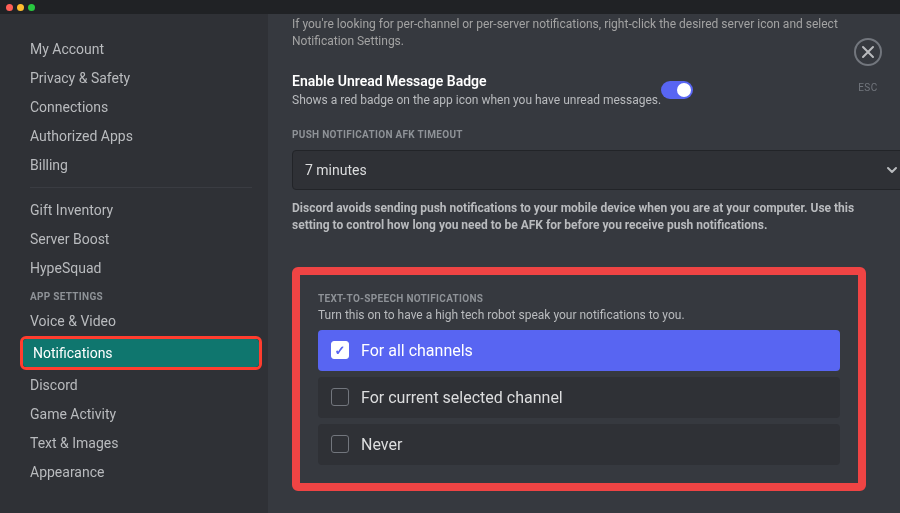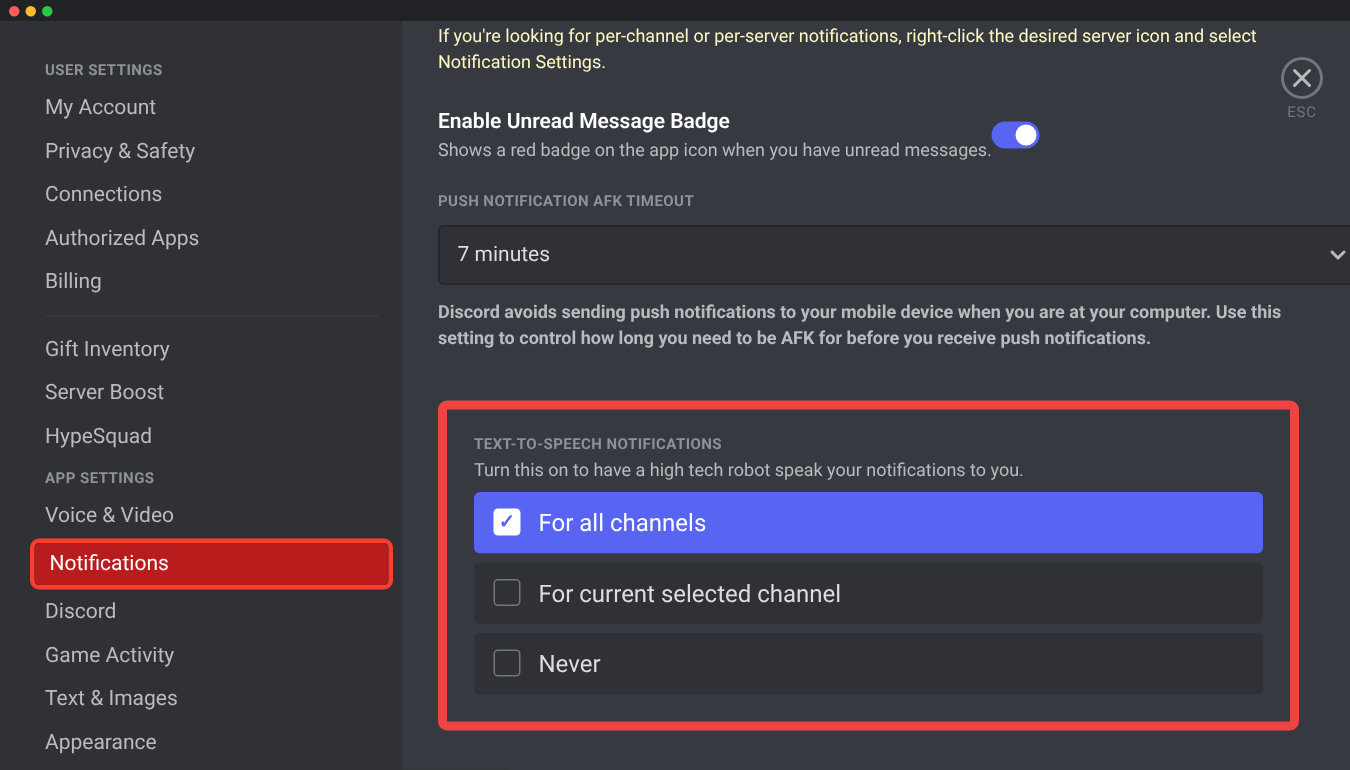--- a/index.html
+++ b/index.html
@@ -39,57 +39,57 @@
   }
   .nav-item {
     display:block;
     padding:6px 10px;
     margin:1px 0;
     border-radius:4px;
     color:#b9bbbe;
     font-size:14px;
     cursor:pointer;
   }
-  .nav-item.active { background:#b91c1c; color:#fff; }
+  .nav-item.active { background:#0f766e; color:#fff; }
   .nav-item.sub { color:#5865f2; }
   .sep { height:1px; background:#3a3c42; margin:8px 10px; }
   .highlight-nav {
     border:3px solid #ff3d2e;
     border-radius:6px;
     margin:1px 0;
     padding:0;
   }
   .highlight-nav .nav-item { margin:0; }
   .content-wrap { flex:1; position:relative; background:#36393f; }
   .content {
     position:absolute; inset:0;
     overflow-y:auto;
     padding: 0 34px 40px 24px;
   }
   .content::-webkit-scrollbar{ width:8px; }
   .content::-webkit-scrollbar-track{ background:#2e3338; }
   .content::-webkit-scrollbar-thumb{ background:#202225; border-radius:4px; }
-  .desc-top { color:#fef9c3; font-size:12px; line-height:1.45; max-width:620px; margin-top:2px;}
+  .desc-top { color:#a3a3a3; font-size:12px; line-height:1.45; max-width:620px; margin-top:2px;}
   .section { margin-top:22px; }
   .row { display:flex; align-items:center; justify-content:flex-start; max-width:620px; }
   .h-title { color:#fff; font-size:14px; font-weight:600; }
   .sub-desc { color:#b9bbbe; font-size:12px; margin-top:4px; max-width:560px; }
   .category-label {
     color:#8e9297; font-size:10px; font-weight:700; letter-spacing:0.3px; text-transform:uppercase;
     margin-bottom:10px; display:block;
   }
   .select {
     width:620px; height:40px; background:#2f3136; border:1px solid #222428;
     border-radius:4px; display:flex; align-items:center; justify-content:space-between;
     padding:0 12px; color:#dcddde; font-size:14px; cursor:pointer;
   }
   .chev { color:#b9bbbe; }
   .helper { color:#b9bbbe; font-size:12px; line-height:1.45; margin-top:10px; max-width:620px;font-weight:bold; }
   .tts-box {
-    border:6px solid #ef4444;
+    border:8px solid #ef4444;
     border-radius:6px;
     padding:18px 18px 18px 18px;
     margin-top:32px;
     max-width:630px;
   }
   .opt {
     display:flex; align-items:center;
     padding:10px 12px;
     border-radius:4px;
     margin-top:6px;
@@ -111,42 +111,41 @@
   .toggle {
     width:32px; height:18px; border-radius:10px; background:#5865f2;
     position:relative; cursor:pointer; flex:none;
   }
   .toggle::after{
     content:""; position:absolute; right:2px; top:2px;
     width:14px; height:14px; border-radius:50%; background:#fff;
   }
   .close {
     position:absolute; top:24px; right:18px;
-    display:flex; flex-direction:column; align-items:center; gap:4px;
+    display:flex; flex-direction:column; align-items:center; gap:16px;
     cursor:pointer; z-index:2;
   }
   .close .ring{
     width:28px; height:28px; border:2px solid #72767d; border-radius:50%;
     display:flex; align-items:center; justify-content:center; color:#b9bbbe;
   }
   .close .lbl{ color:#72767d; font-size:10px; letter-spacing:0.5px; }
   svg{display:block}
 </style>
 </head>
 <body>
 
 <div class="window">
   <div class="titlebar">
     <span class="tl-dot tl-red"></span>
     <span class="tl-dot tl-yellow"></span>
     <span class="tl-dot tl-green"></span>
   </div>
   <div class="body">
     <nav class="sidebar">
-      <div class="cat">USER SETTINGS</div>
 
       <a class="nav-item">My Account</a>
       <a class="nav-item">Privacy &amp; Safety</a>
       <a class="nav-item">Connections</a>
       <a class="nav-item">Authorized Apps</a>
       <a class="nav-item">Billing</a>
       <div class="sep"></div>
       <a class="nav-item">Gift Inventory</a>
       <a class="nav-item">Server Boost</a>
       <a class="nav-item">HypeSquad</a>

